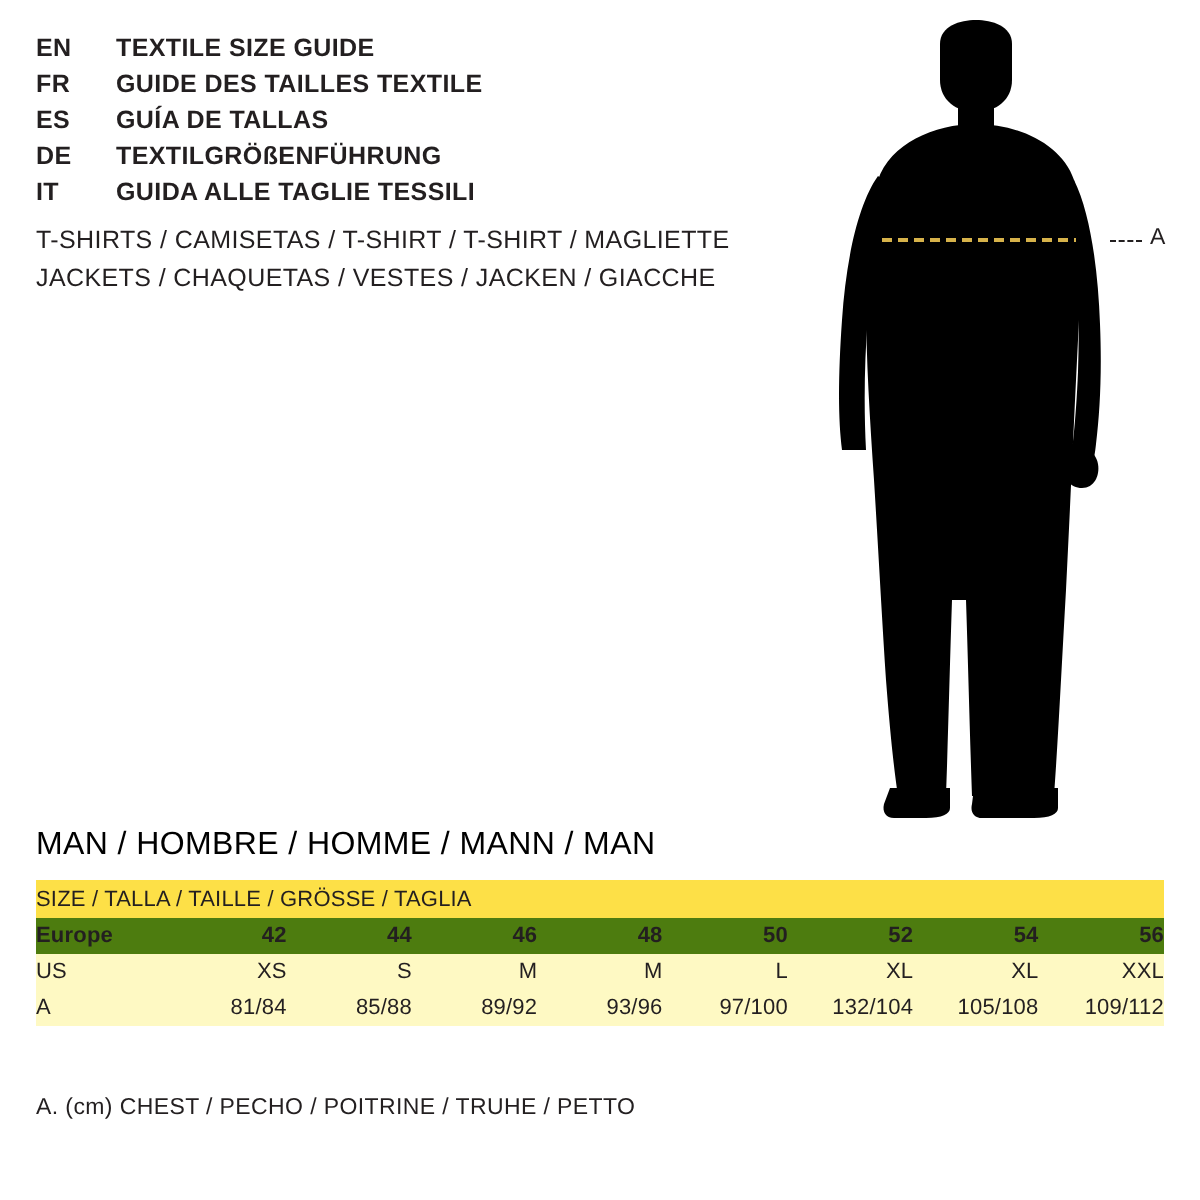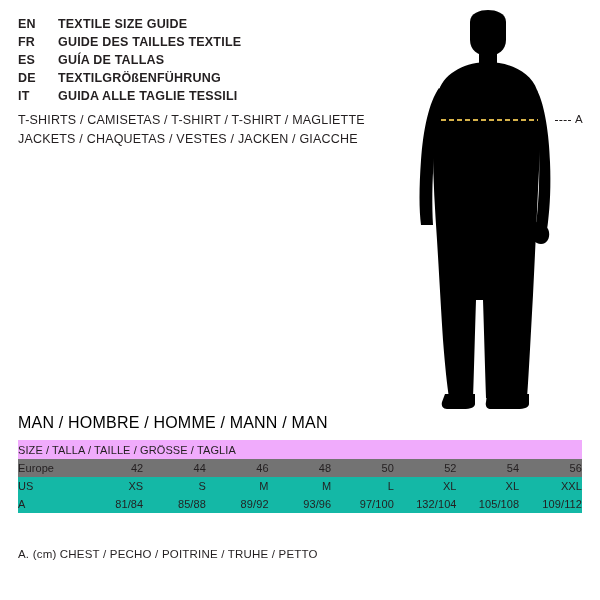--- a/index.html
+++ b/index.html
@@ -113,29 +113,30 @@
   }
   table.size-table td {
     font-size: 11px;
     color: #231f20;
     padding: 0;
     height: 18px;
     vertical-align: middle;
     letter-spacing: 0.1px;
   }
   tr.row-head td {
-    background: #f0abfc;
+    background: #fde047;
     font-size: 11px;
     height: 19px;
   }
   tr.row-light td {
-    background: #737373;
+    background: #4d7c0f;
+    font-weight: bold;
   }
   tr.row-dark td {
-    background: #14b8a6;
+    background: #fef9c3;
   }
   td.col-label {
     width: 86px;
     padding-left: 2px;
   }
   td.col-val {
     width: 68px;
     text-align: right;
     padding-left: 2px;
   }

